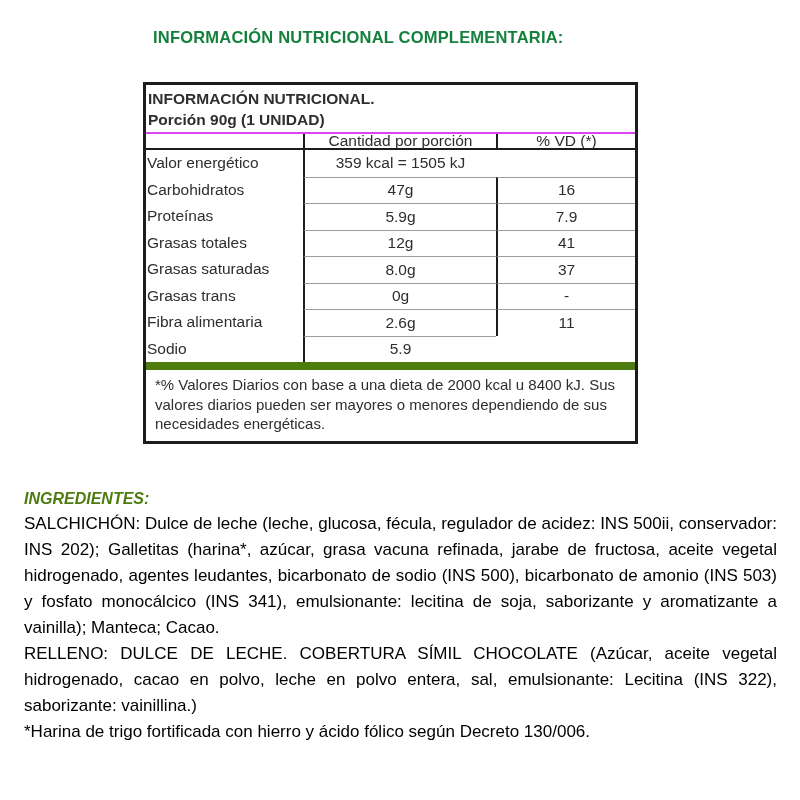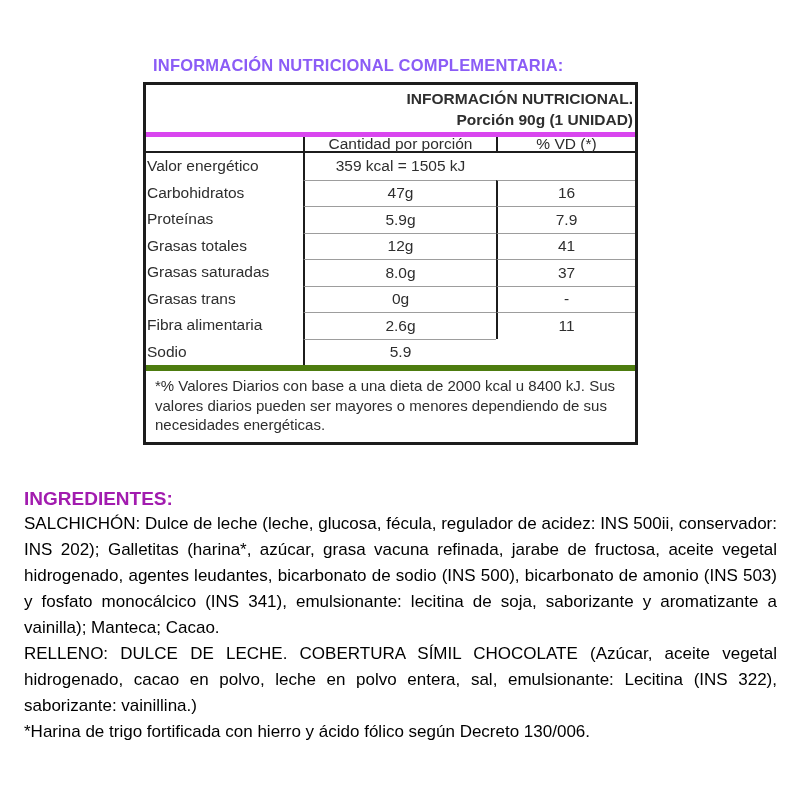--- a/index.html
+++ b/index.html
@@ -17,44 +17,44 @@
     width: 800px;
     height: 800px;
     background: #ffffff;
     overflow: hidden;
   }
 
   
   .main-heading {
     position: absolute;
     left: 153px;
-    top: 56px;
+    top: 28px;
     font-size: 16.5px;
     font-weight: bold;
-    color: #8b5cf6;
+    color: #15803d;
     letter-spacing: 0.2px;
     white-space: nowrap;
   }
 
   
   .nutri-table {
     position: absolute;
     left: 143px;
     top: 82px;
     width: 489px;
     border: 3px solid #1c1c1c;
     background: #ffffff;
   }
   .nt-title-block {
-    text-align: right;
+    text-align: left;
     font-weight: bold;
     font-size: 15.5px;
     line-height: 21px;
     padding: 3px 2px 2px 2px;
-    border-bottom: 5px solid #d946ef;
+    border-bottom: 2px solid #d946ef;
   }
   .nt-grid { width: 100%; }
   .ntr {
     display: grid;
     grid-template-columns: 157px 193px 1fr;
   }
   .c {
     display: flex;
     align-items: center;
     justify-content: center;
@@ -64,40 +64,41 @@
   }
   .ntr.header .c { height: 16px; border-bottom: 2px solid #1c1c1c; }
   .c.label {
     justify-content: flex-start;
     padding-left: 1px;
   }
   .c.v2, .c.v3 { border-left: 2px solid #1c1c1c; }
   .ntr.data + .ntr.data .c.v2,
   .ntr.data + .ntr.data .c.v3 { border-top: 1px solid #9d9d9d; }
   .nt-footnote {
-    border-top: 6px solid #4d7c0f;
+    border-top: 8px solid #4d7c0f;
     padding: 5px 9px 7px 9px;
     font-size: 15px;
     line-height: 19.5px;
     text-align: left;
   }
 
   
   .ingredients {
     position: absolute;
     left: 24px;
     top: 488px;
     width: 753px;
   }
   .ingredients-heading {
-    font-size: 19px;
+    font-size: 16px;
     font-weight: bold;
-    color: #a21caf;
+    color: #4d7c0f;
     line-height: 22px;
     margin-bottom: 1px;
+    font-style: italic;
   }
   .ing-par {
     font-size: 17px;
     line-height: 26px;
     text-align: justify;
     color: #000000;
     margin: 0;
   }
   .ing-par.last { text-align: left; }
 </style>

